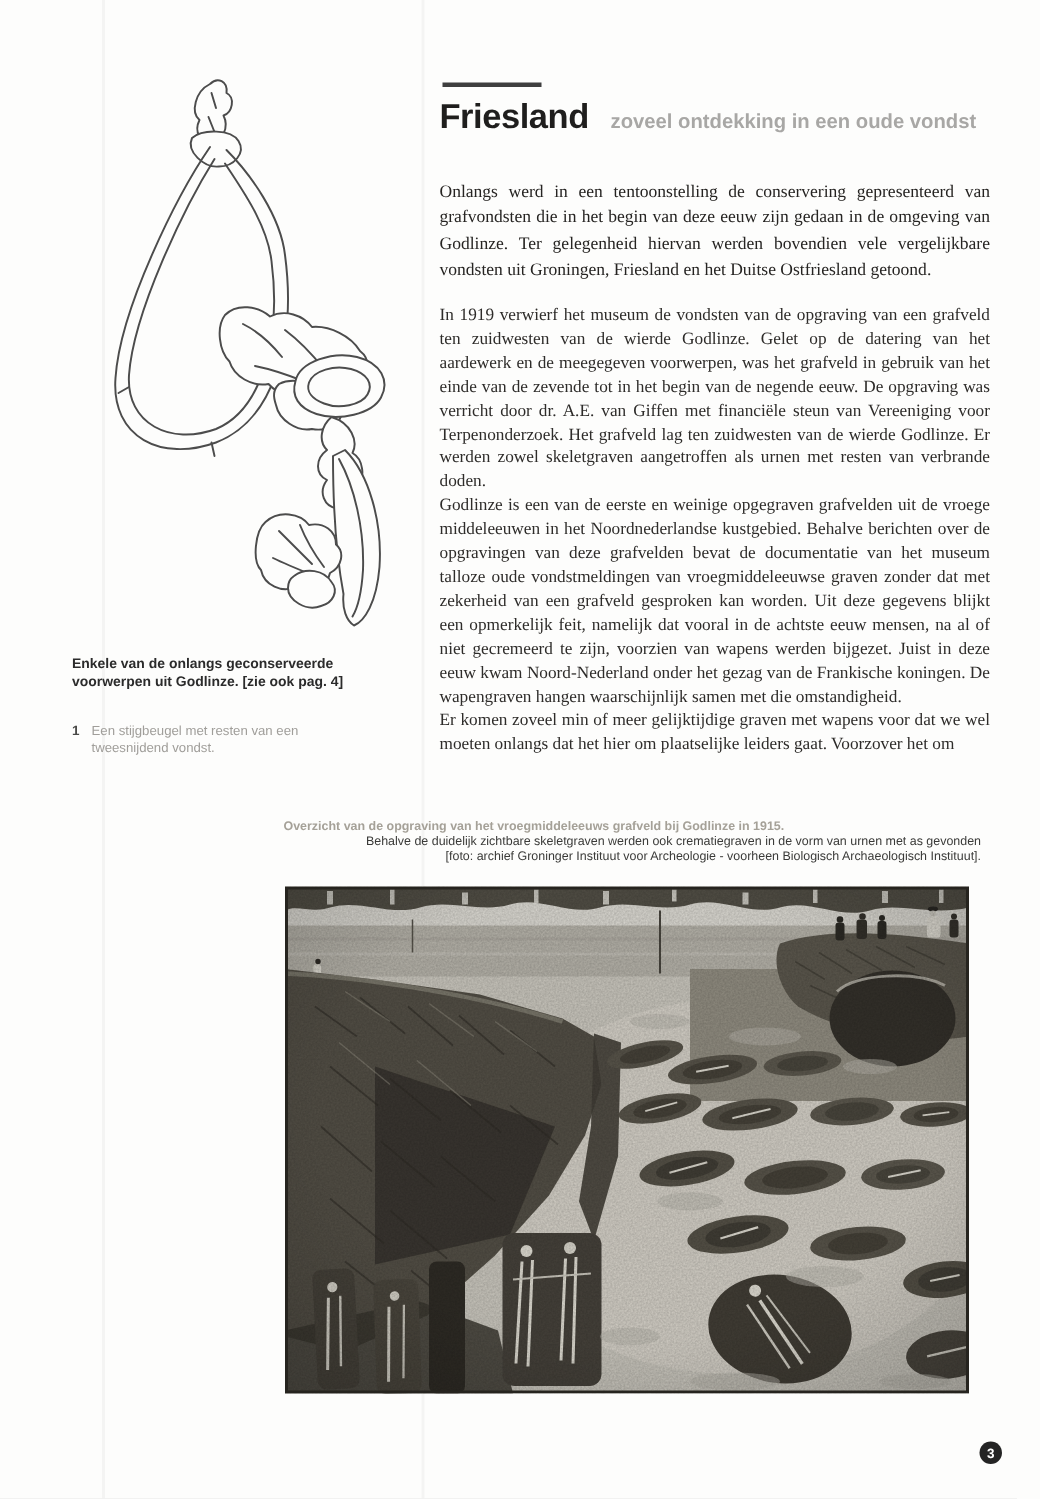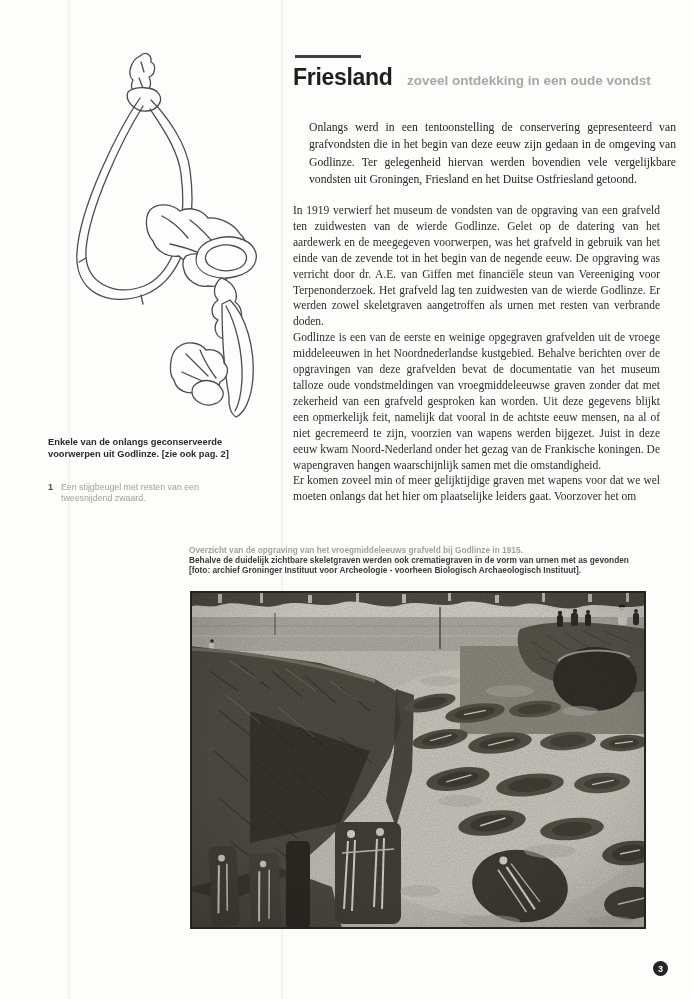--- a/index.html
+++ b/index.html
@@ -6,38 +6,38 @@
   .page{position:relative;width:693px;height:999px;background:#fdfdfc;overflow:hidden;
         font-family:"Liberation Sans",sans-serif;}
   .scan-streak{position:absolute;top:0;bottom:0;width:2px;background:rgba(0,0,0,0.035);}
   
   .title-rule{position:absolute;left:295px;top:55px;width:66px;height:3px;background:#3f3f3f;}
   .title-row{position:absolute;left:293px;top:64px;width:380px;white-space:nowrap;}
   .title{display:inline;font-size:23px;font-weight:bold;color:#1f1e1d;letter-spacing:-0.3px;
          font-family:"Liberation Sans",sans-serif;}
   .subtitle{display:inline;margin-left:10px;font-size:13.5px;font-weight:bold;color:#a8a7a5;}
   
-  .intro{position:absolute;left:309px;top:119px;width:367px;
+  .intro{position:absolute;left:293px;top:119px;width:367px;
          font-family:"Liberation Serif",serif;font-size:11.7px;line-height:17.4px;
          color:#262422;text-align:justify;}
   .bodyblock{position:absolute;left:293px;top:203px;width:367px;
          font-family:"Liberation Serif",serif;font-size:11.5px;line-height:15.9px;
          color:#2e2c2a;text-align:justify;}
   .bodyblock p{margin:0;}
   
   .figure-wrap{position:absolute;left:40px;top:48px;width:230px;height:385px;}
   .fig-caption{position:absolute;left:48px;top:436px;width:207px;}
   .fig-caption-head{font-size:9.3px;line-height:12.3px;font-weight:bold;color:#2b2b2b;}
   .fig-item{display:flex;margin-top:21px;}
   .fig-item-num{width:13px;flex:none;font-size:9px;font-weight:bold;color:#4a4a48;}
   .fig-item-text{font-size:8.8px;line-height:11.5px;color:#a09e9a;width:180px;}
   
   .photo-caption{position:absolute;left:189px;top:546px;width:465px;}
   .photo-caption .l1{font-size:8.3px;line-height:9.8px;font-weight:bold;color:#a5a198;}
-  .photo-caption .l2,.photo-caption .l3{font-size:8.3px;line-height:9.8px;font-weight:bold;color:#3a3a38;}
+  .photo-caption .l2,.photo-caption .l3{font-size:8.3px;line-height:9.8px;font-weight:normal;color:#3a3a38;text-align:right;}
   
   .photo{position:absolute;left:190px;top:591px;width:456px;height:338px;}
   
   .page-badge{position:absolute;left:653px;top:961px;width:15px;height:15px;border-radius:50%;
       background:#242424;color:#fff;font-size:9px;font-weight:bold;
       display:flex;align-items:center;justify-content:center;}
 </style>
 </head>
 <body>
 
@@ -80,24 +80,24 @@
 
           <path fill="#fdfdfc" d="M137,300 C146,292 160,294 166,302 C176,300 184,306 184,315 C190,320 188,330 180,334 C178,344 166,348 158,343 C148,348 136,342 134,332 C128,326 130,306 137,300 Z"></path>
           <path d="M146,306 C152,312 160,320 168,328 M160,302 C164,312 170,322 176,330 M142,324 C150,328 160,332 170,336"></path>
           <path fill="#fdfdfc" d="M156,336 C164,330 176,332 181,340 C186,346 182,354 174,356 C164,360 152,352 152,344 C152,340 153,338 156,336 Z"></path>
         </g>
       </g>
     </svg>
   </div>
 
   <div class="fig-caption">
-    <div class="fig-caption-head">Enkele van de onlangs geconserveerde voorwerpen uit Godlinze. [zie ook pag. 2]</div>
+    <div class="fig-caption-head">Enkele van de onlangs geconserveerde voorwerpen uit Godlinze. [zie ook pag. 4]</div>
     <div class="fig-item">
       <span class="fig-item-num">1</span>
-      <span class="fig-item-text">Een stijgbeugel met resten van een tweesnijdend zwaard.</span>
+      <span class="fig-item-text">Een stijgbeugel met resten van een tweesnijdend vondst.</span>
     </div>
   </div>
 
   <div class="title-rule"></div>
   <div class="title-row">
     <span class="title">Friesland</span>
     <span class="subtitle">zoveel ontdekking in een oude vondst</span>
   </div>
 
   <div class="intro">Onlangs werd in een tentoonstelling de conservering gepresenteerd van grafvondsten die in het begin van deze eeuw zijn gedaan in de omgeving van Godlinze. Ter gelegenheid hiervan werden bovendien vele vergelijkbare vondsten uit Groningen, Friesland en het Duitse Ostfriesland getoond.</div>

